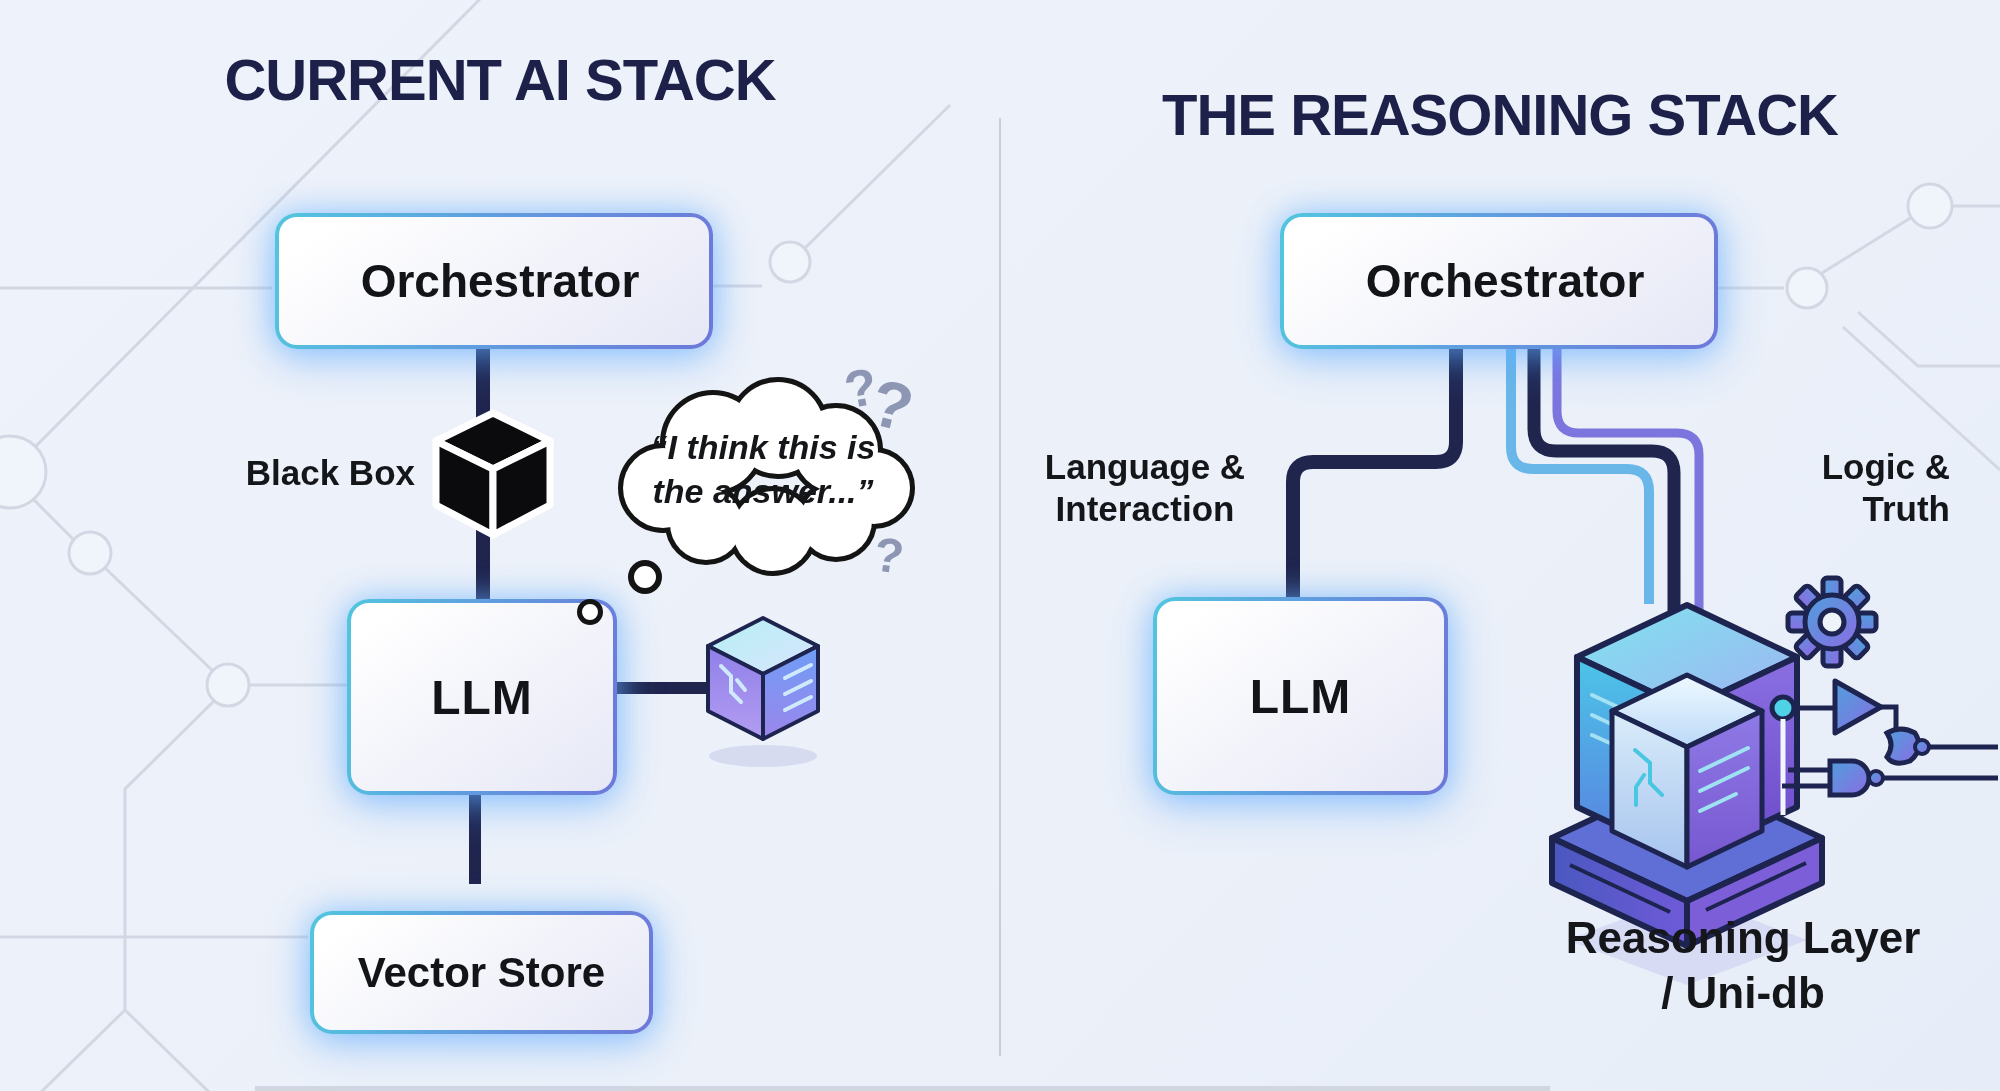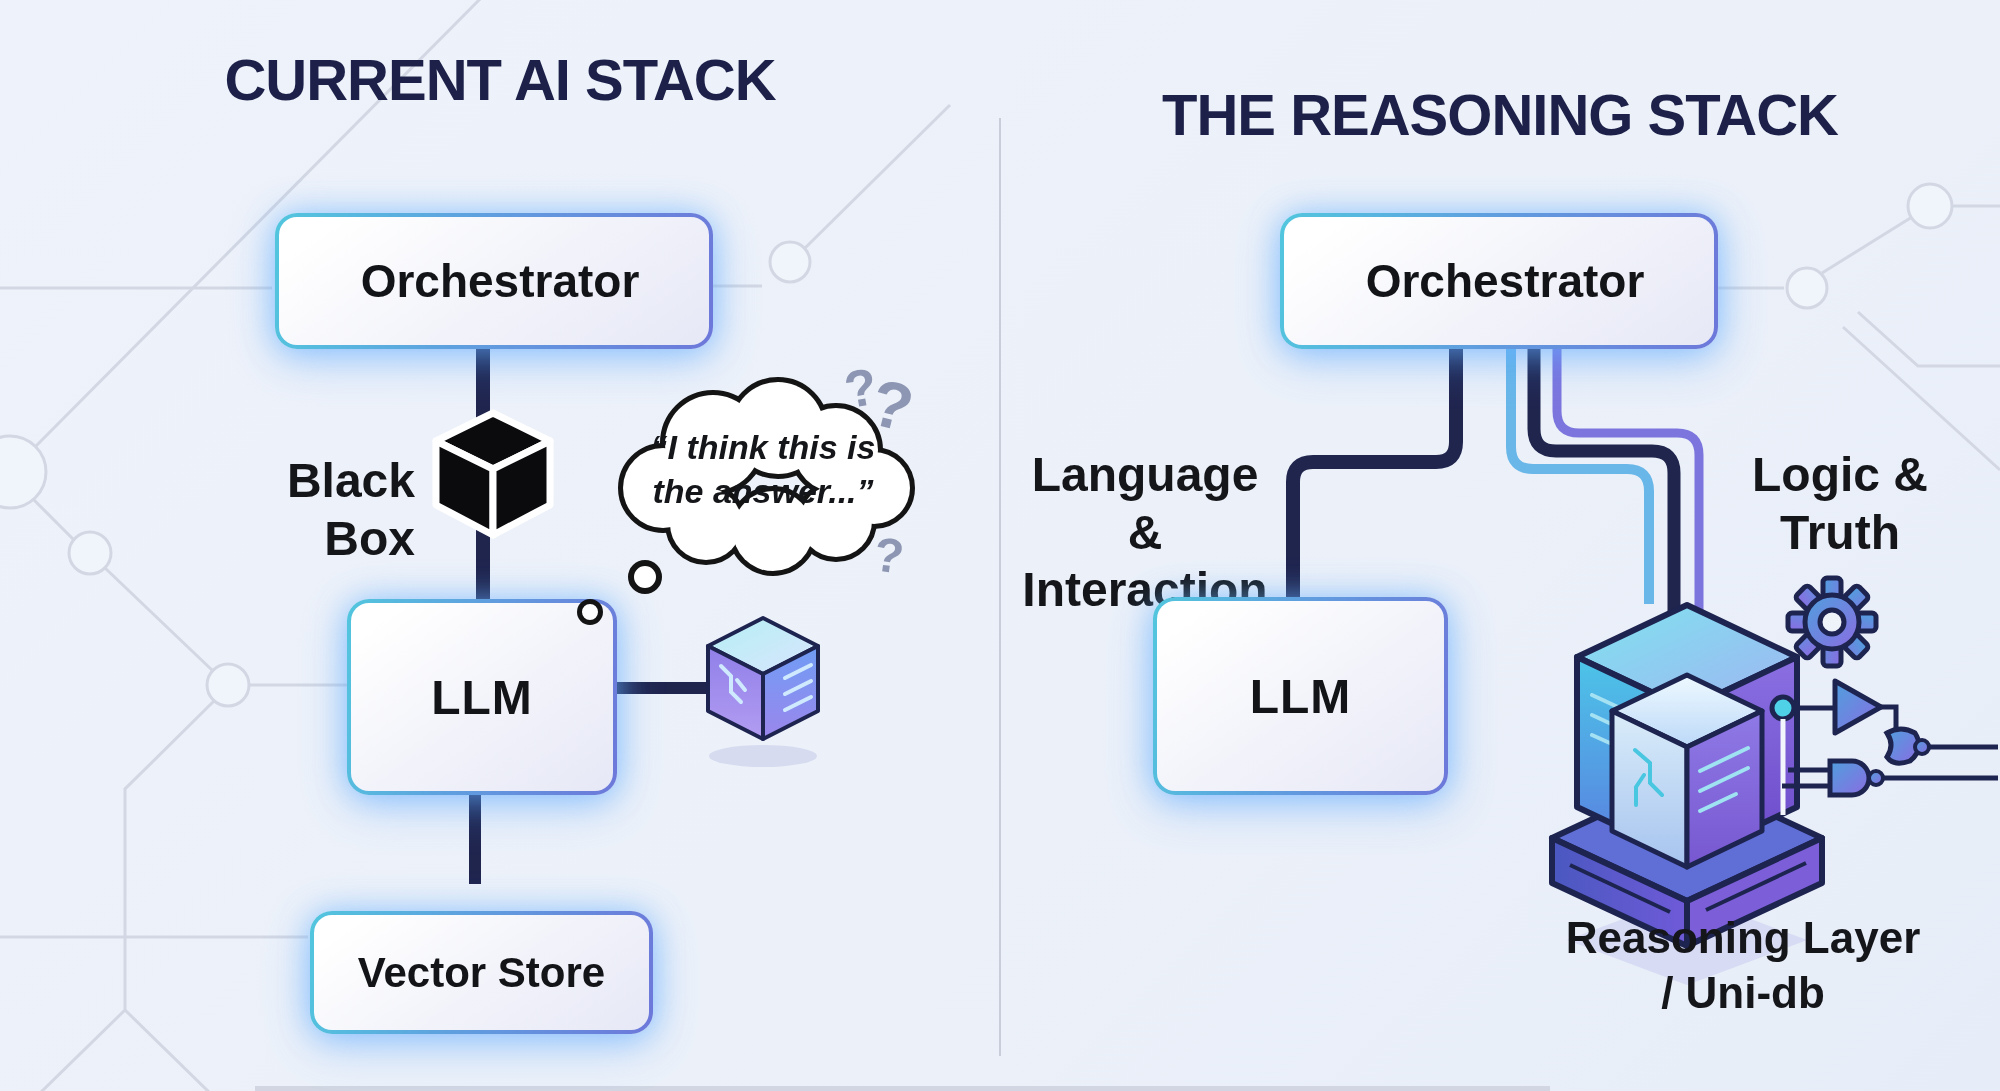--- a/index.html
+++ b/index.html
@@ -21,21 +21,21 @@
   }
   .node-inner{
     width:100%;height:100%;box-sizing:border-box;border-radius:18px;
     background:linear-gradient(145deg,#ffffff 10%,#f2f3fa 55%,#e6e8f6 100%);
     display:flex;align-items:center;justify-content:center;
     font-weight:700;color:#131417;
   }
   .fs-orch{font-size:46px;padding-left:12px;}
   .fs-llm{font-size:48px;letter-spacing:1px;}
   .fs-vec{font-size:42px;}
-  .side-label{position:absolute;font-weight:700;font-size:48px;line-height:1.2;color:#15161a;}
+  .side-label{position:absolute;font-weight:700;font-size:35px;line-height:1.2;color:#15161a;}
   .cloud-text{
     position:absolute;text-align:center;font-style:italic;font-weight:700;
     font-size:34px;line-height:1.3;color:#15161a;
   }
   .qmark{position:absolute;font-weight:700;color:#8d96b2;line-height:1;}
   .trail-dot{position:absolute;background:#fff;border-radius:50%;box-sizing:border-box;}
   .caption{
     position:absolute;text-align:center;font-weight:700;font-size:44px;
     line-height:1.25;color:#15161a;
   }
@@ -177,21 +177,21 @@
 
   <div class="node" style="left:1280px;top:213px;width:430px;height:128px;">
     <div class="node-inner fs-orch">Orchestrator</div>
   </div>
 
   <div class="side-label" style="left:1020px;top:446px;width:250px;text-align:center;">
     <div>Language &amp;</div>
     <div>Interaction</div>
   </div>
 
-  <div class="side-label" style="left:1730px;top:446px;width:220px;text-align:center;">
+  <div class="side-label" style="left:1730px;top:446px;width:220px;text-align:right;">
     <div>Logic &amp;</div>
     <div>Truth</div>
   </div>
 
   <div class="node" style="left:1153px;top:597px;width:287px;height:190px;">
     <div class="node-inner fs-llm">LLM</div>
   </div>
 
   <svg class="abs" style="left:1540px;top:565px;" width="460" height="430" viewBox="0 0 460 430">
     <defs>

